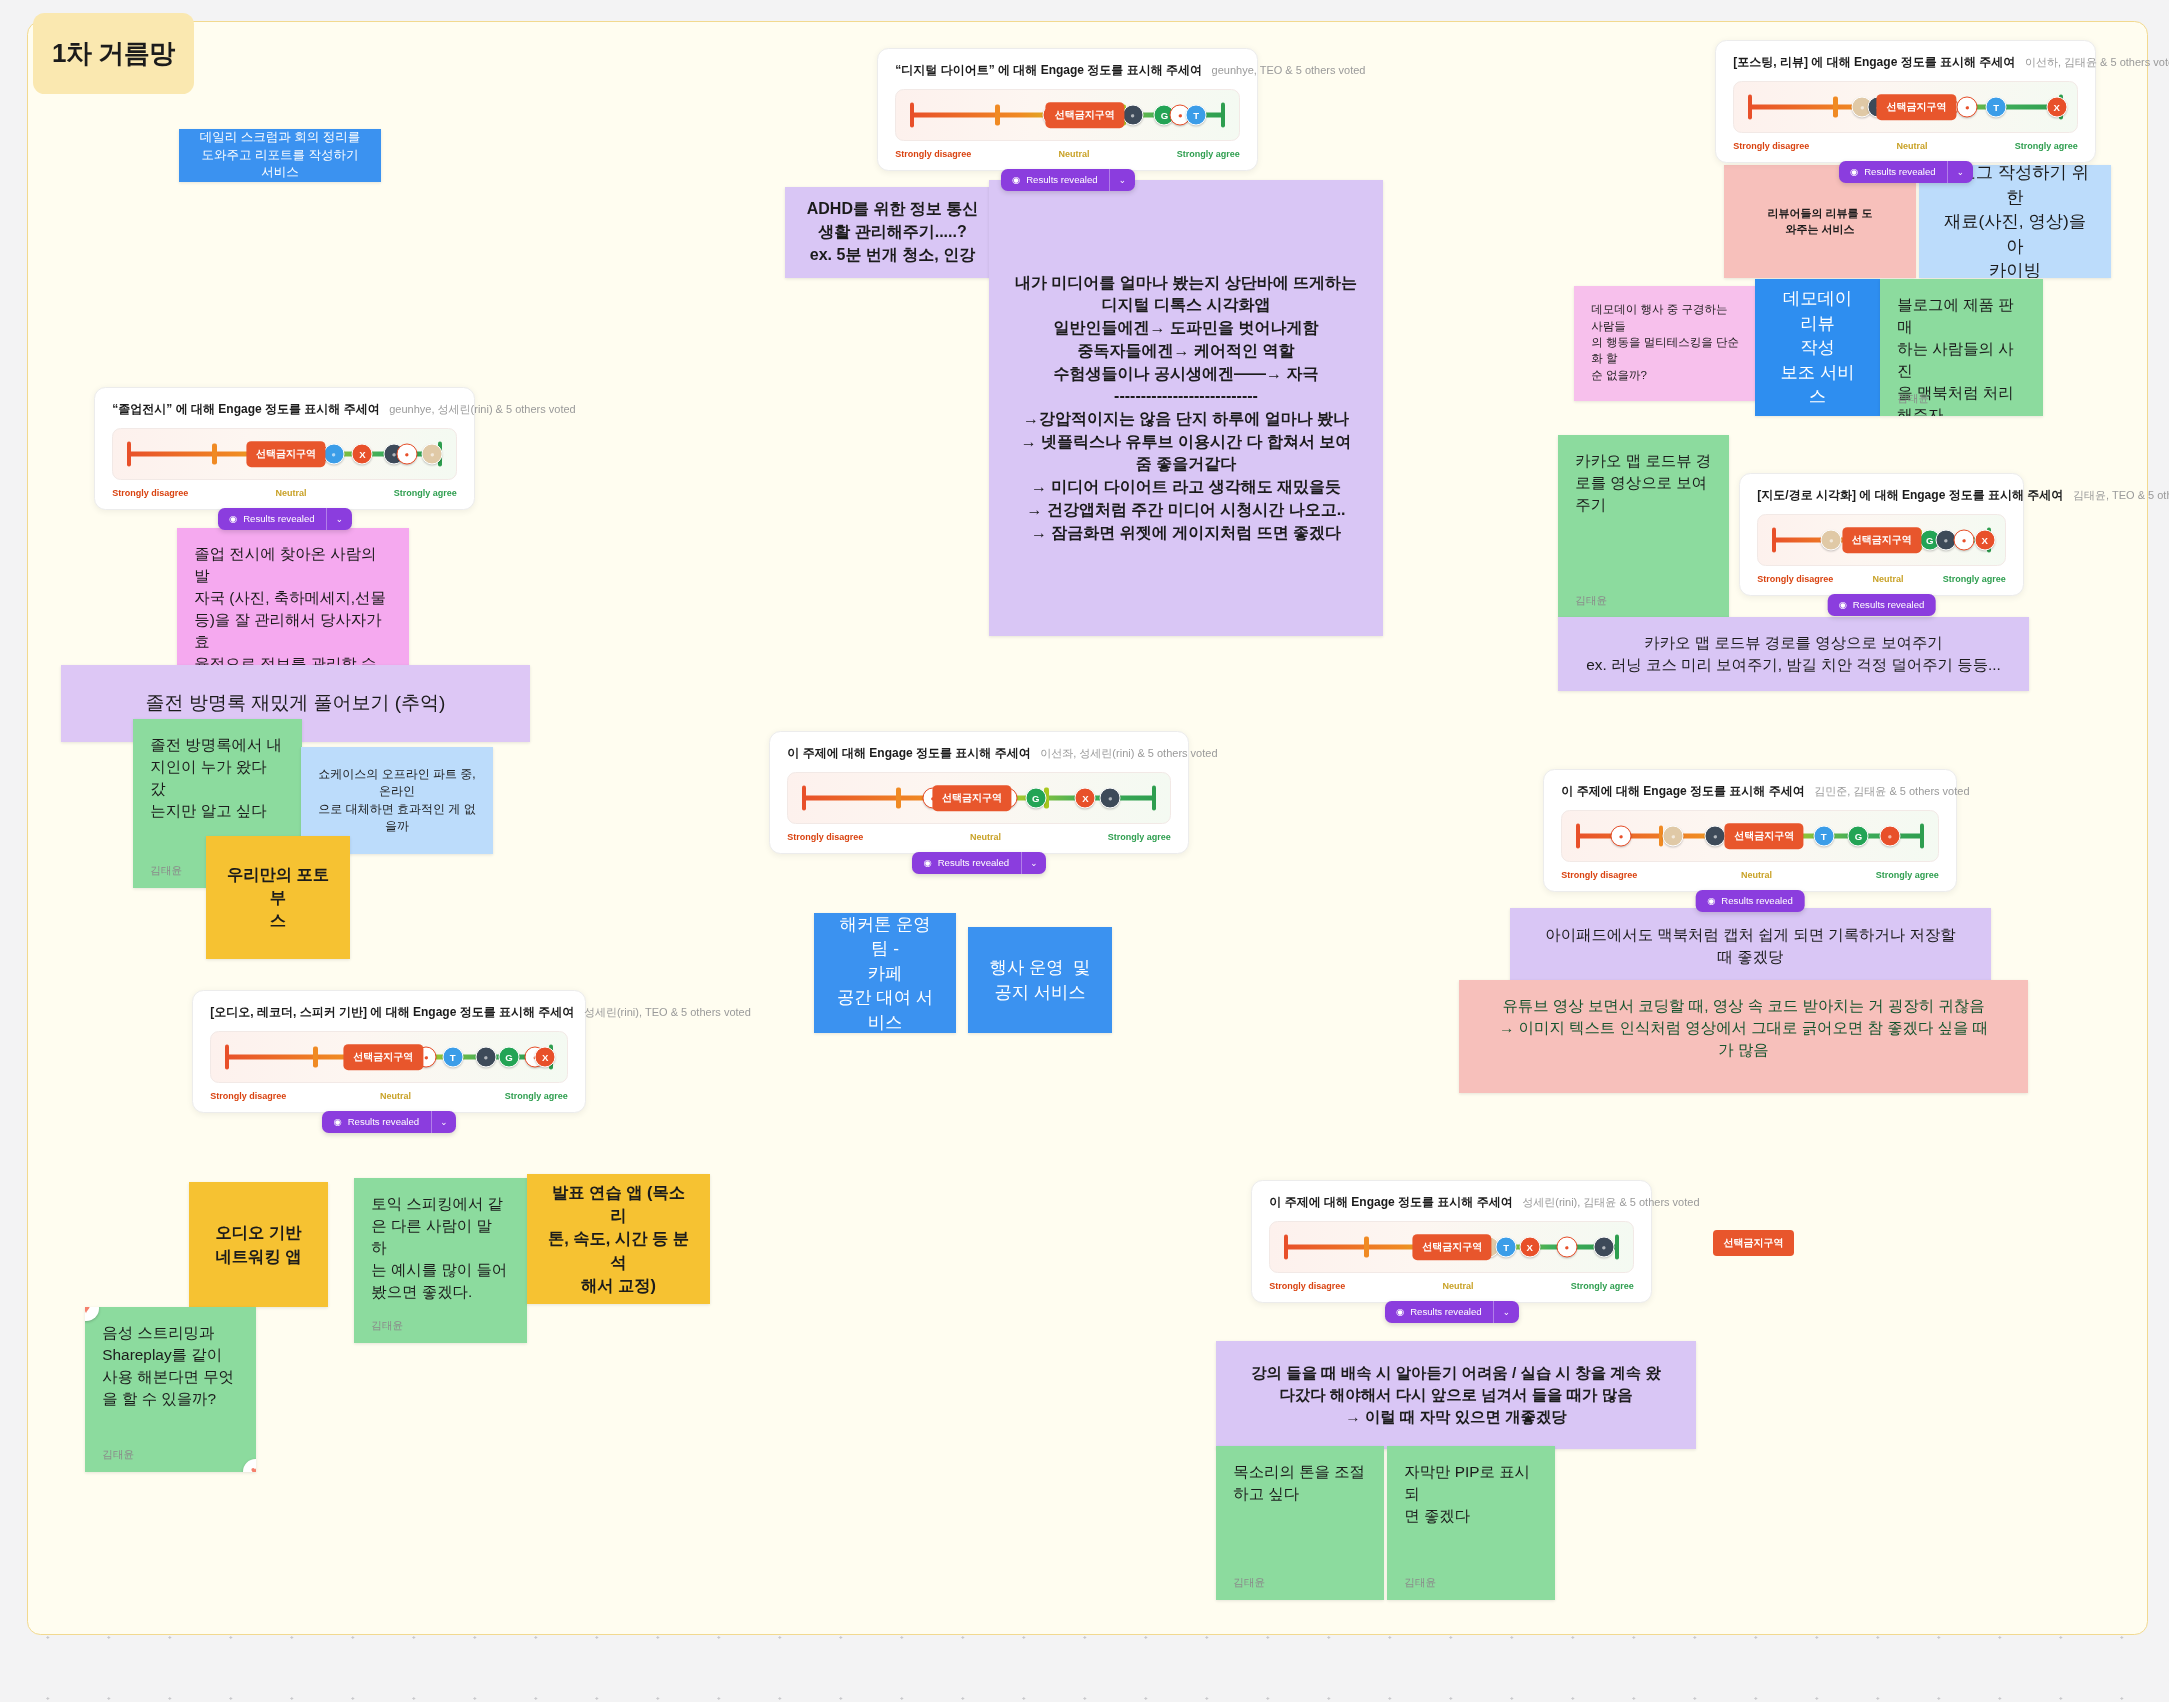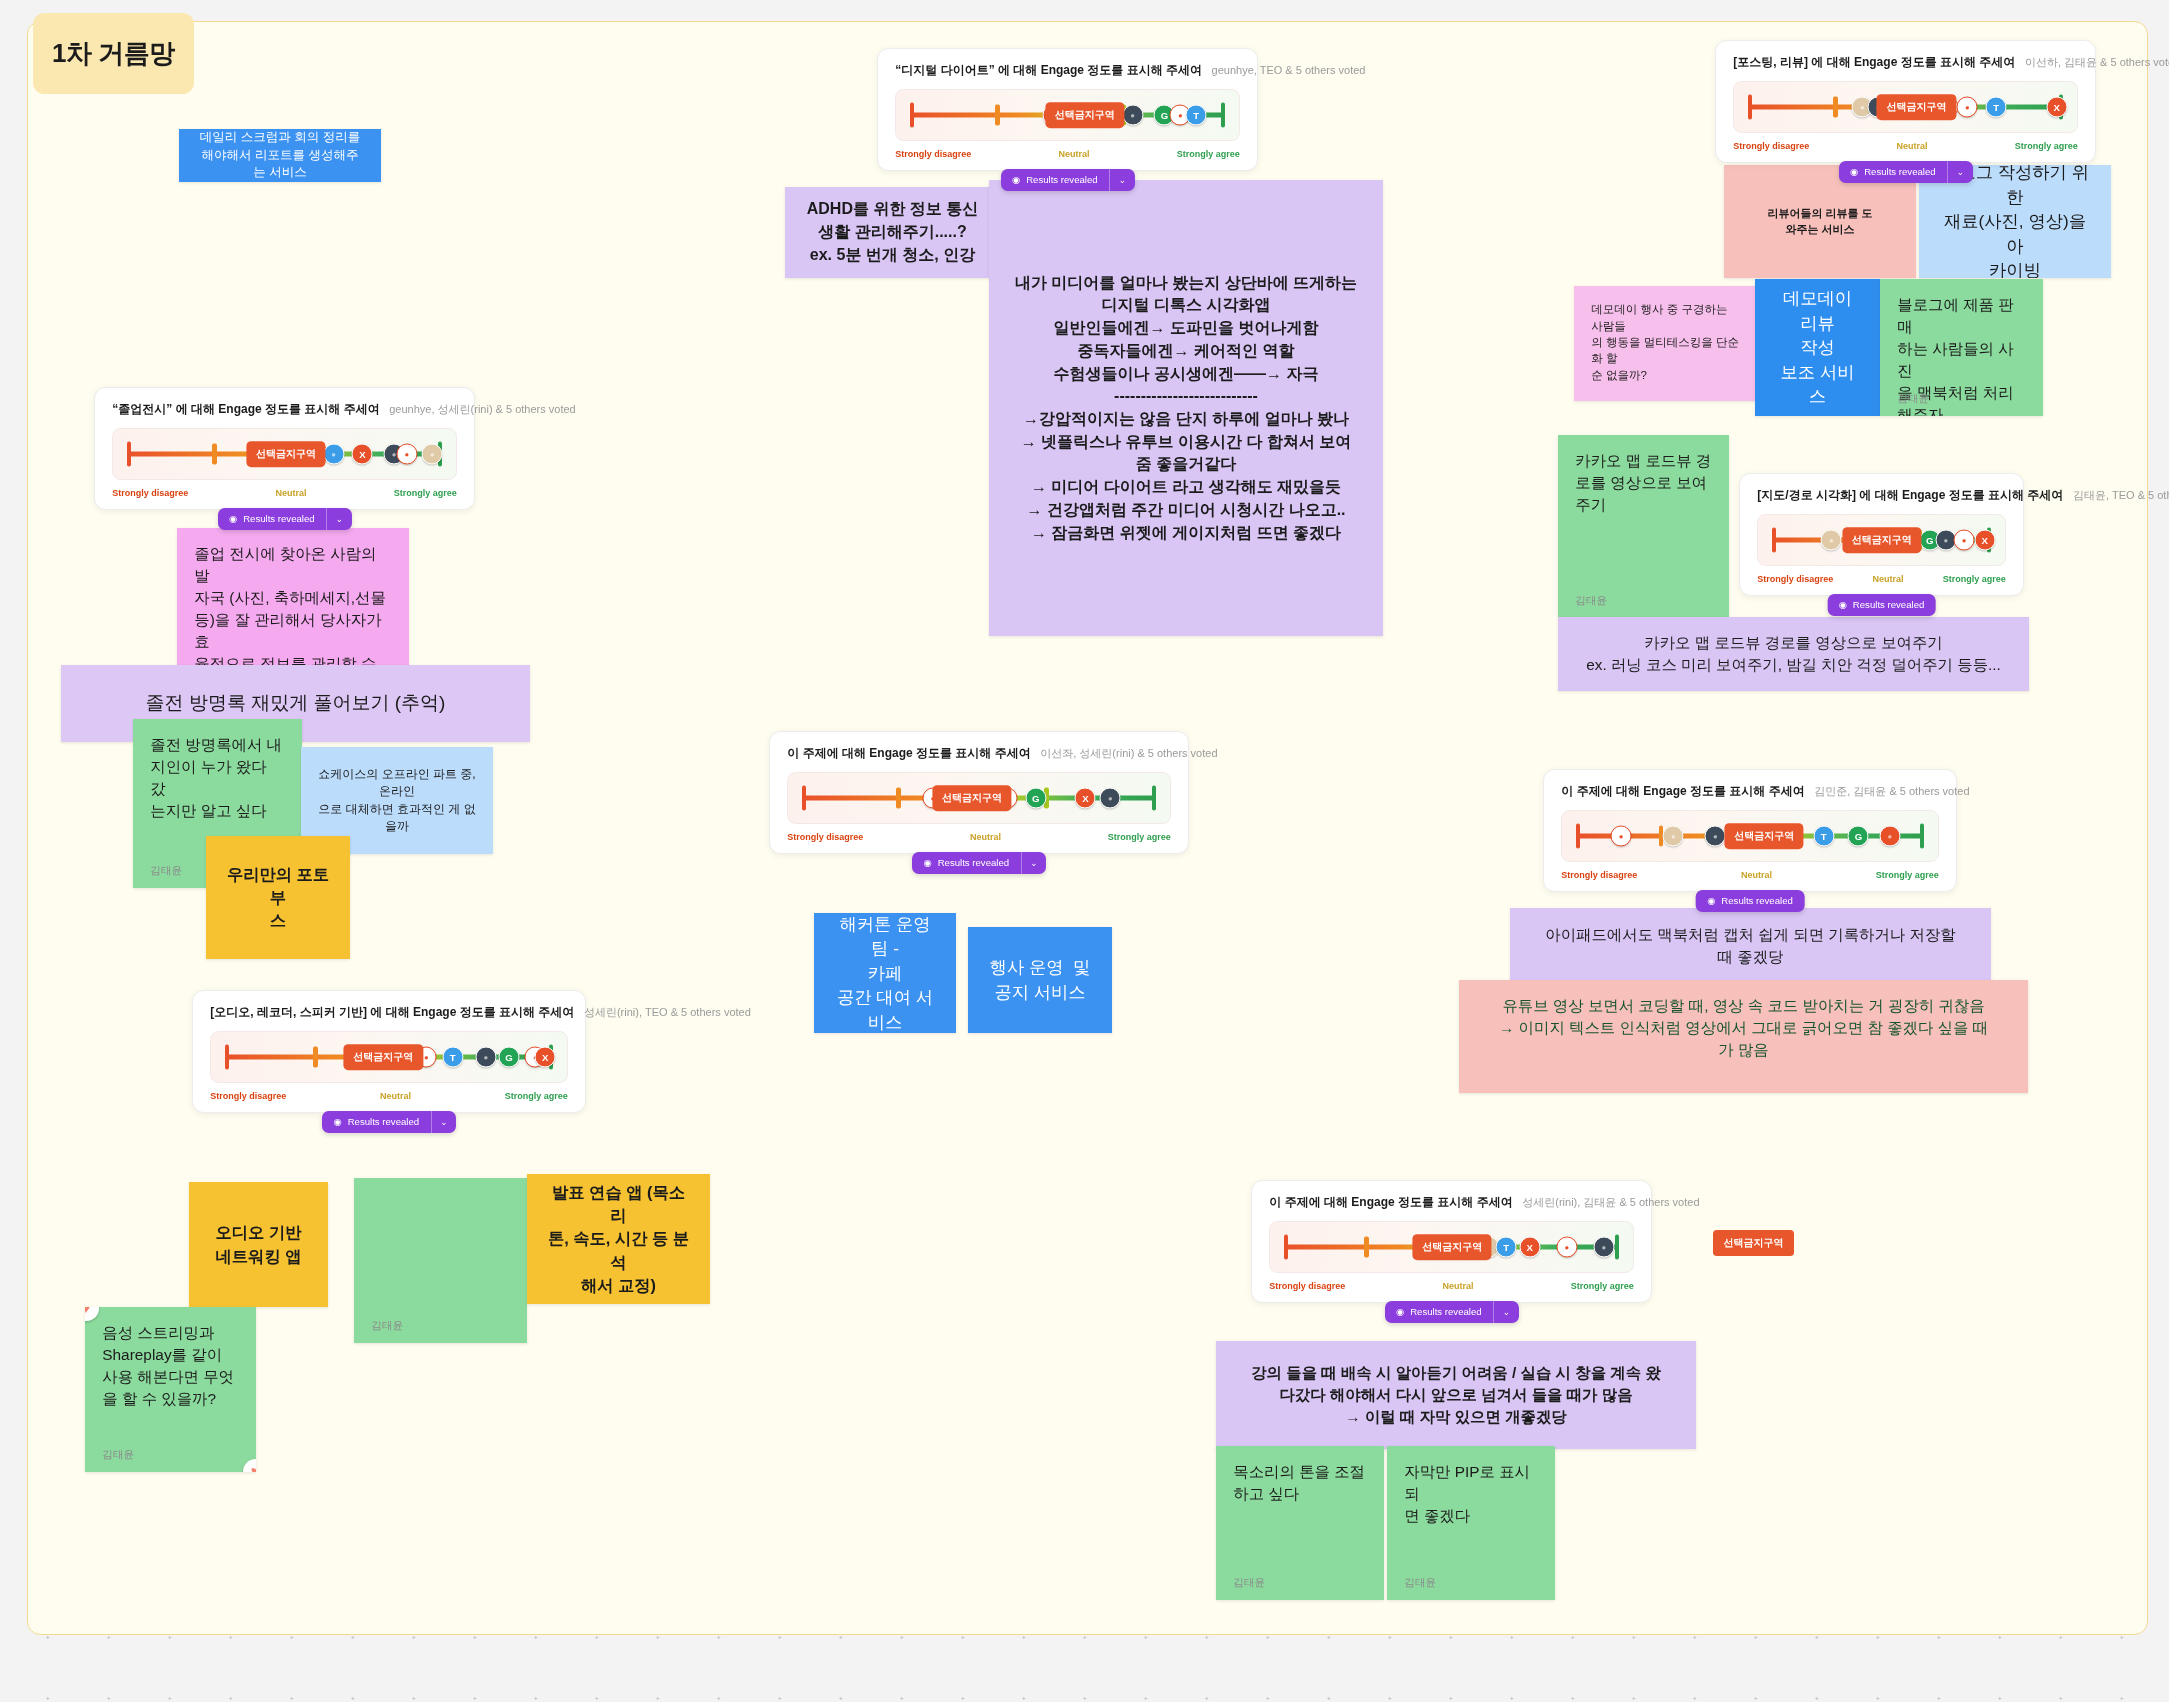--- a/index.html
+++ b/index.html
@@ -150,21 +150,21 @@
   }
 </style>
 </head>
 <body>
 
 <div id="canvas">
   <div id="section"></div>
   <div id="section-title">1차 거름망</div>
   <div id="objects">
       <div class="note shadow c-center" style="left: 179px; top: 129px; width: 202px; height: 53px; background: rgb(59, 146, 240); color: rgb(255, 255, 255); font-size: 12.5px; display: flex; align-items: center; justify-content: center;"><div style="width: 100%;">데일리 스크럼과 회의 정리를
-해야해서 리포트를 생성해주는 서비스</div></div>
+도와주고 리포트를 작성하기 서비스</div></div>
       <div class="note shadow c-center bold" style="left: 785px; top: 187px; width: 215px; height: 91px; background: rgb(217, 198, 245); color: rgb(27, 27, 27); font-size: 16px; display: flex; align-items: center; justify-content: center;"><div style="width: 100%;">ADHD를 위한 정보 통신
 생활 관리해주기.....?
 ex. 5분 번개 청소, 인강</div></div>
       <div class="note shadow c-center bold" style="left: 989px; top: 180px; width: 394px; height: 456px; background: rgb(217, 198, 245); color: rgb(27, 27, 27); font-size: 16px; display: flex; align-items: center; justify-content: center;"><div style="width: 100%;">내가 미디어를 얼마나 봤는지 상단바에 뜨게하는
 디지털 디톡스 시각화앱
 일반인들에겐→ 도파민을 벗어나게함
 중독자들에겐→ 케어적인 역할
 수험생들이나 공시생에겐——→ 자극
 ---------------------------
 →강압적이지는 않음 단지 하루에 얼마나 봤나
@@ -211,21 +211,24 @@
 공간 대여 서비스</div></div>
       <div class="note shadow c-center" style="left: 968px; top: 927px; width: 144px; height: 106px; background: rgb(59, 146, 240); color: rgb(255, 255, 255); font-size: 17.3px; display: flex; align-items: center; justify-content: center;"><div style="width: 100%;">행사 운영  및
 공지 서비스</div></div>
       <div class="note shadow c-center" style="left: 1510px; top: 908px; width: 481px; height: 75px; background: rgb(217, 198, 245); color: rgb(27, 27, 27); font-size: 15.4px; display: flex; align-items: center; justify-content: center;"><div style="width: 100%;">아이패드에서도 맥북처럼 캡처 쉽게 되면 기록하거나 저장할
 때 좋겠당</div></div>
       <div class="note shadow c-center" style="left: 1459px; top: 980px; width: 569px; height: 113px; background: rgb(247, 192, 187); color: #14532d; font-size: 15.4px; display: flex; align-items: flex-start; justify-content: center;"><div style="width: 100%;">유튜브 영상 보면서 코딩할 때, 영상 속 코드 받아치는 거 굉장히 귀찮음
 → 이미지 텍스트 인식처럼 영상에서 그대로 긁어오면 참 좋겠다 싶을 때
 가 많음</div></div>
       <div class="note shadow c-center bold" style="left: 189px; top: 1182px; width: 139px; height: 125px; background: rgb(246, 194, 50); color: rgb(27, 27, 27); font-size: 16.3px; display: flex; align-items: center; justify-content: center;"><div style="width: 100%;">오디오 기반
 네트워킹 앱</div></div>
-      <div class="note shadow c-left" style="left: 354px; top: 1178px; width: 173px; height: 165px; background: rgb(140, 219, 158); color: rgb(27, 27, 27); font-size: 15.4px; padding-bottom: 27px;"><div class="author">김태윤</div></div>
+      <div class="note shadow c-left" style="left: 354px; top: 1178px; width: 173px; height: 165px; background: rgb(140, 219, 158); color: rgb(27, 27, 27); font-size: 15.4px; padding-bottom: 27px;"><div style="width: 100%;">토익 스피킹에서 같
+은 다른 사람이 말 하
+는 예시를 많이 들어
+봤으면 좋겠다.</div><div class="author">김태윤</div></div>
       <div class="note shadow c-center bold" style="left: 527px; top: 1174px; width: 183px; height: 130px; background: rgb(246, 194, 50); color: rgb(27, 27, 27); font-size: 16.3px; display: flex; align-items: center; justify-content: center;"><div style="width: 100%;">발표 연습 앱 (목소리
 톤, 속도, 시간 등 분석
 해서 교정)</div></div>
       <div class="note shadow c-left" style="left: 85px; top: 1307px; width: 171px; height: 165px; background: rgb(140, 219, 158); color: rgb(27, 27, 27); font-size: 15.4px; padding-bottom: 27px;"><div style="width: 100%;">음성 스트리밍과
 Shareplay를 같이
 사용 해본다면 무엇
 을 할 수 있을까?</div><div class="author">김태윤</div><div class="heart" style="left: -11.5px; top: -11.5px;">♥</div><div class="heart" style="right: -11.5px; bottom: -11.5px;">♥</div></div>
       <div class="note shadow c-center bold" style="left: 1216px; top: 1341px; width: 480px; height: 108px; background: rgb(217, 198, 245); color: rgb(27, 27, 27); font-size: 15.4px; display: flex; align-items: center; justify-content: center;"><div style="width: 100%;">강의 들을 때 배속 시 알아듣기 어려움 / 실습 시 창을 계속 왔
 다갔다 해야해서 다시 앞으로 넘겨서 들을 때가 많음
 → 이럴 때 자막 있으면 개좋겠당</div></div>

